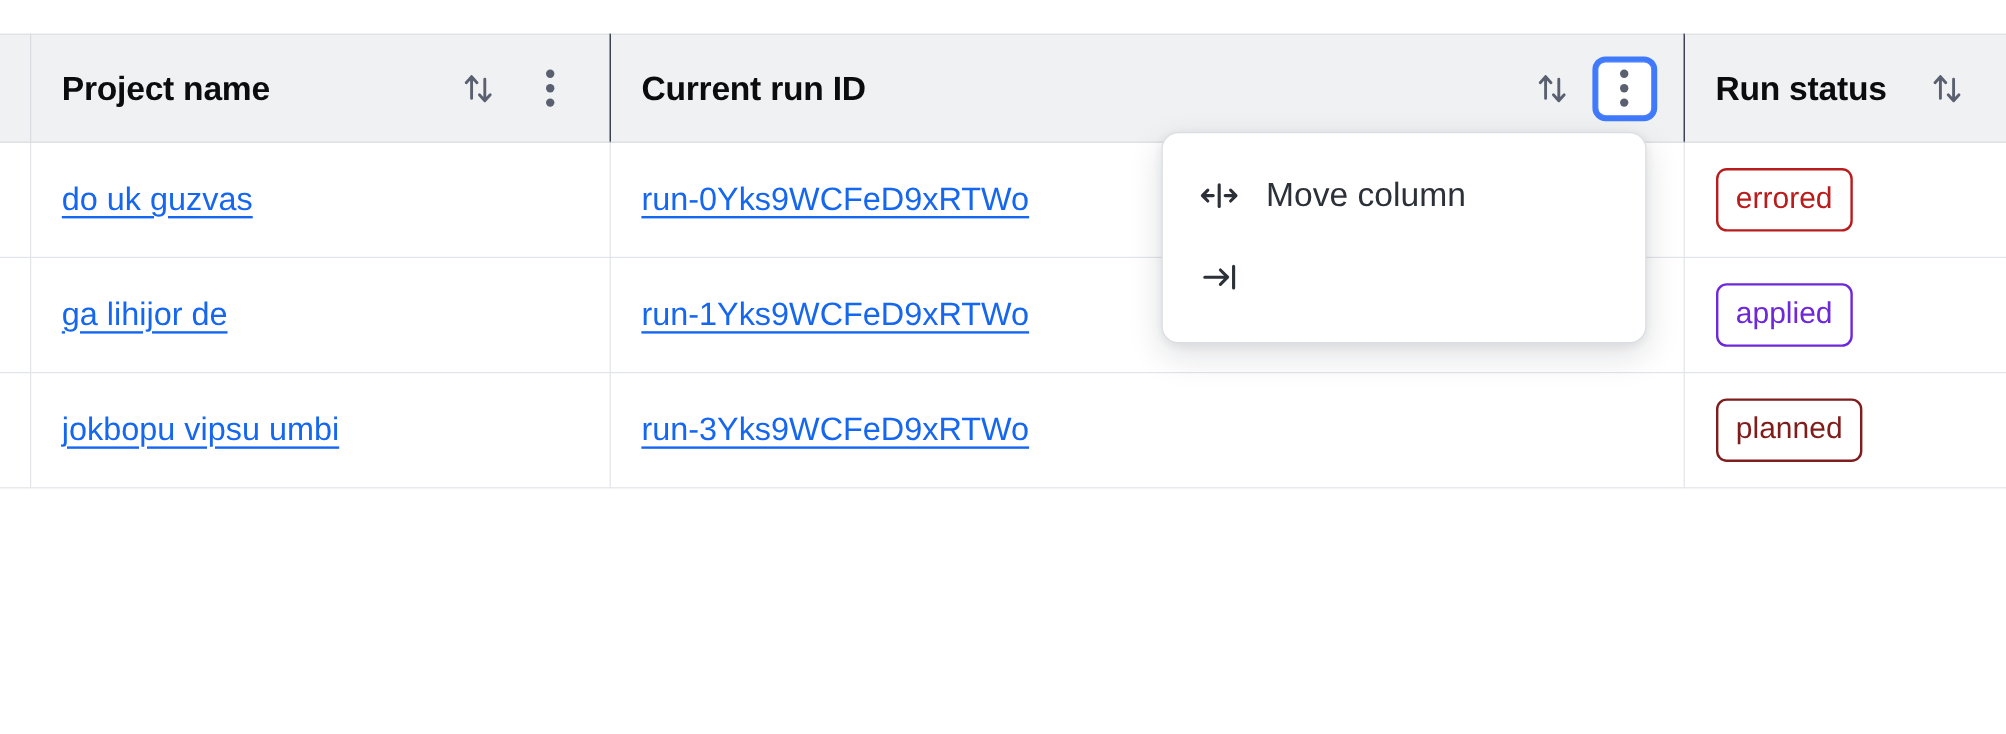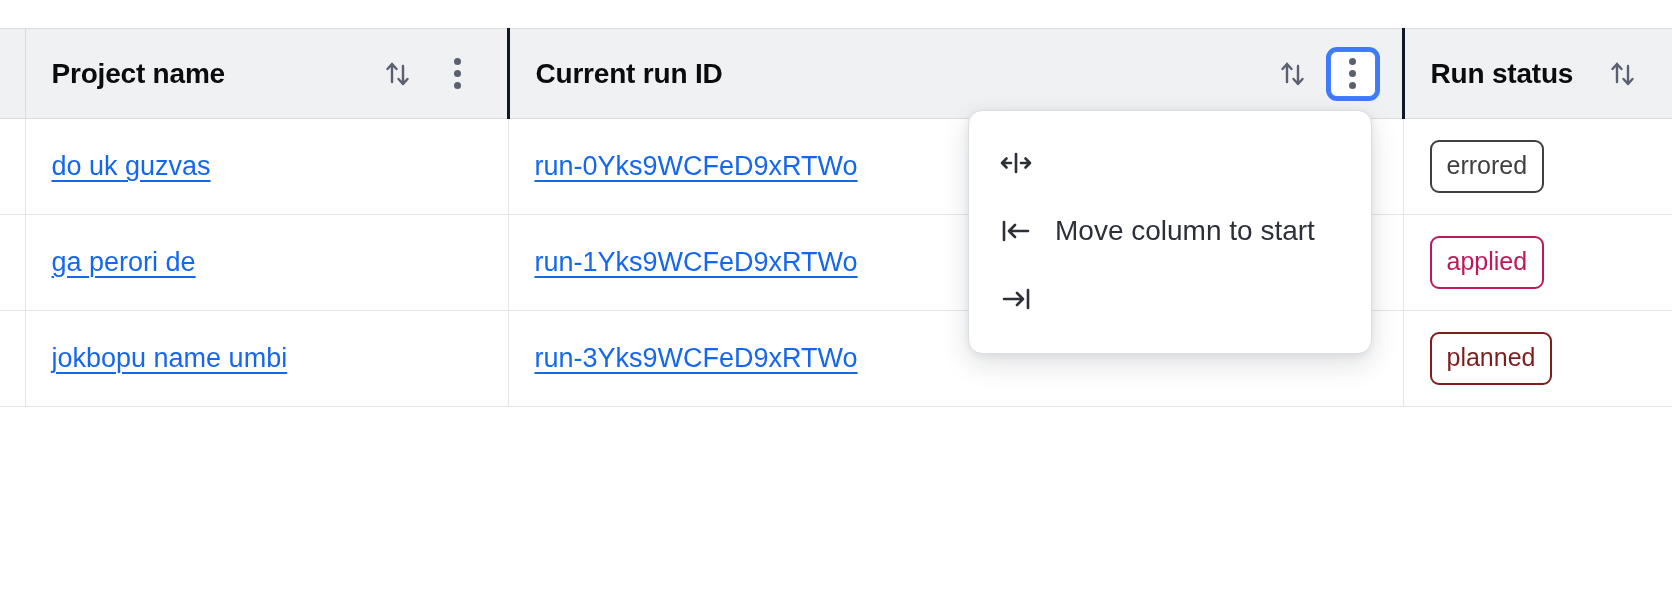--- a/index.html
+++ b/index.html
@@ -27,21 +27,21 @@
   }
   .tbl col.c-sel  { width: 25px; }
   .tbl col.c-proj { width: 483px; }
   .tbl col.c-run  { width: 895px; }
   .tbl col.c-stat { width: 269px; }
 
   thead th {
     background: #f0f1f3;
     border-top: 1px solid #d9dce0;
     border-bottom: 1px solid #d9dce0;
-    border-right: 3px solid #0f172a;
+    border-right: 1px solid #0f172a;
     height: 90px;
     padding: 0 26px;
     margin: 0;
     text-align: left;
     vertical-align: middle;
   }
   thead th.sel-head {
     padding: 0;
     border-right: 1px solid #d9dce0;
   }
@@ -118,22 +118,22 @@
 
   .badge {
     display: inline-block;
     font-size: 25px;
     line-height: 1;
     padding: 11px 15px 13px 15px;
     border-radius: 9px;
     border: 2px solid currentColor;
     white-space: nowrap;
   }
-  .badge.errored { color: #404040; }
-  .badge.applied { color: #be185d; }
+  .badge.errored { color: #b91c1c; }
+  .badge.applied { color: #6d28d9; }
   .badge.planned { color: #7f1d1d; }
 
   
   .menu {
     position: absolute;
     left: 968px;
     top: 110px;
     width: 404px;
     background: #ffffff;
     border: 1px solid #dadde2;
@@ -247,35 +247,35 @@
           <span class="cell-link">run-0Yks9WCFeD9xRTWo</span>
         </td>
         <td class="last-cell">
           <span class="badge errored">errored</span>
         </td>
       </tr>
 
       <tr>
         <td class="sel-cell"></td>
         <td>
-          <span class="cell-link">ga perori de</span>
+          <span class="cell-link">ga lihijor de</span>
         </td>
         <td>
           <span class="cell-link">run-1Yks9WCFeD9xRTWo</span>
         </td>
         <td class="last-cell">
           <span class="badge applied">applied</span>
         </td>
       </tr>
 
 
       <tr>
         <td class="sel-cell"></td>
         <td>
-          <span class="cell-link">jokbopu name umbi</span>
+          <span class="cell-link">jokbopu vipsu umbi</span>
         </td>
         <td>
           <span class="cell-link">run-3Yks9WCFeD9xRTWo</span>
         </td>
         <td class="last-cell">
           <span class="badge planned">planned</span>
         </td>
       </tr>
 
 
@@ -285,31 +285,23 @@
   <div class="menu">
 
     <div class="menu-item">
       <span class="menu-ico">
         <svg width="34" height="24" viewBox="0 0 34 24" fill="none" aria-hidden="true">
           <path d="M17 3 V21" stroke="#2c3038" stroke-width="2.6" stroke-linecap="round"></path>
           <path d="M12 12 H3.5 M7.5 7.5 L3 12 L7.5 16.5" stroke="#2c3038" stroke-width="2.6" stroke-linecap="round" stroke-linejoin="round"></path>
           <path d="M22 12 H30.5 M26.5 7.5 L31 12 L26.5 16.5" stroke="#2c3038" stroke-width="2.6" stroke-linecap="round" stroke-linejoin="round"></path>
         </svg>
       </span>
+      <span class="menu-label">Move column</span>
     </div>
 
-    <div class="menu-item">
-      <span class="menu-ico">
-        <svg width="34" height="24" viewBox="0 0 34 24" fill="none" aria-hidden="true">
-          <path d="M5 3 V21" stroke="#2c3038" stroke-width="2.6" stroke-linecap="round"></path>
-          <path d="M29 12 H11 M16 6 L10 12 L16 18" stroke="#2c3038" stroke-width="2.6" stroke-linecap="round" stroke-linejoin="round"></path>
-        </svg>
-      </span>
-      <span class="menu-label">Move column to start</span>
-    </div>
 
     <div class="menu-item">
       <span class="menu-ico">
         <svg width="34" height="24" viewBox="0 0 34 24" fill="none" aria-hidden="true">
           <path d="M29 3 V21" stroke="#2c3038" stroke-width="2.6" stroke-linecap="round"></path>
           <path d="M5 12 H23 M18 6 L24 12 L18 18" stroke="#2c3038" stroke-width="2.6" stroke-linecap="round" stroke-linejoin="round"></path>
         </svg>
       </span>
     </div>
 

